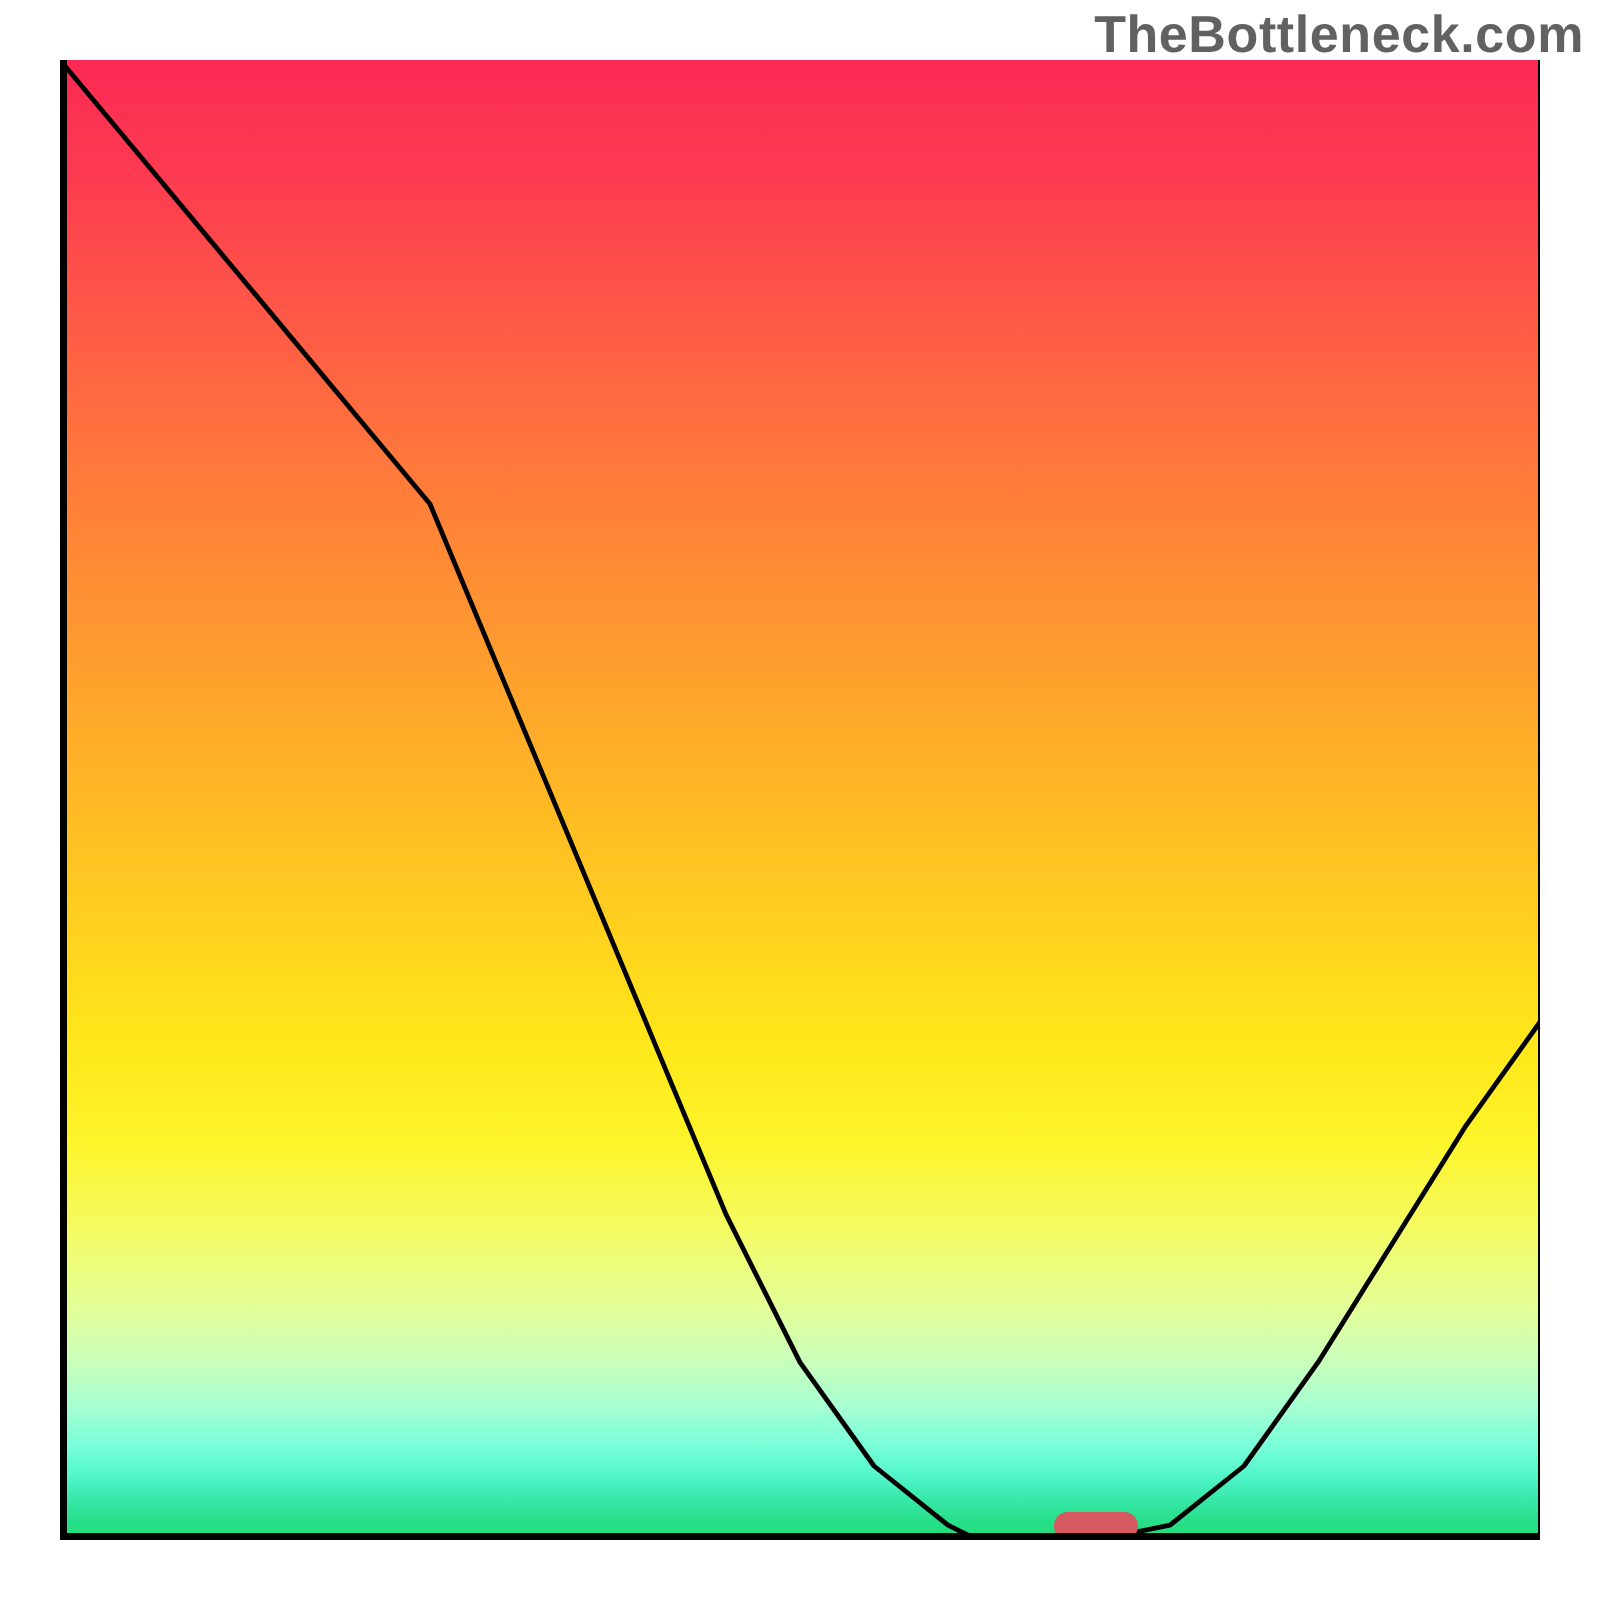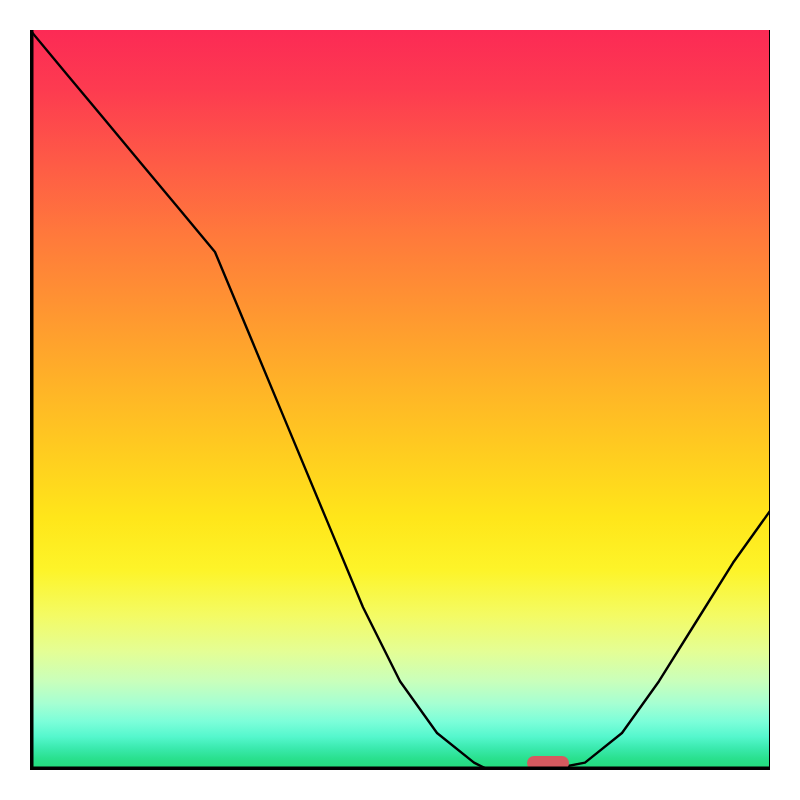--- a/index.html
+++ b/index.html
@@ -78,20 +78,21 @@
     inset: 0;
     z-index: 4;
     pointer-events: none;
   }
 </style>
 </head>
 <body>
 
 <div class="chart-wrap">
 
+  <div class="watermark">TheBottleneck.com</div>
 
   <div class="plot-frame">
     <div class="gradient"></div>
 
     <svg class="curve" viewBox="0 0 740 740" preserveAspectRatio="none">
       <path id="curve-path" fill="none" stroke="#000000" stroke-width="2.4" stroke-linejoin="round" stroke-linecap="round" d="M0.00 0.00 L37.00 44.40 L74.00 88.80 L111.00 133.20 L148.00 177.60 L185.00 222.00 L222.00 310.80 L259.00 399.60 L296.00 488.40 L333.00 577.20 L370.00 651.20 L407.00 703.00 L444.00 732.60 L458.80 740.00 L481.00 740.00 L518.00 740.00 L555.00 732.60 L592.00 703.00 L629.00 651.20 L666.00 592.00 L703.00 532.80 L740.00 481.00"></path>
     </svg>
 
     <div class="marker" style="left: 497px; top: 726.34px; background: rgb(214, 90, 95);"></div>
 

